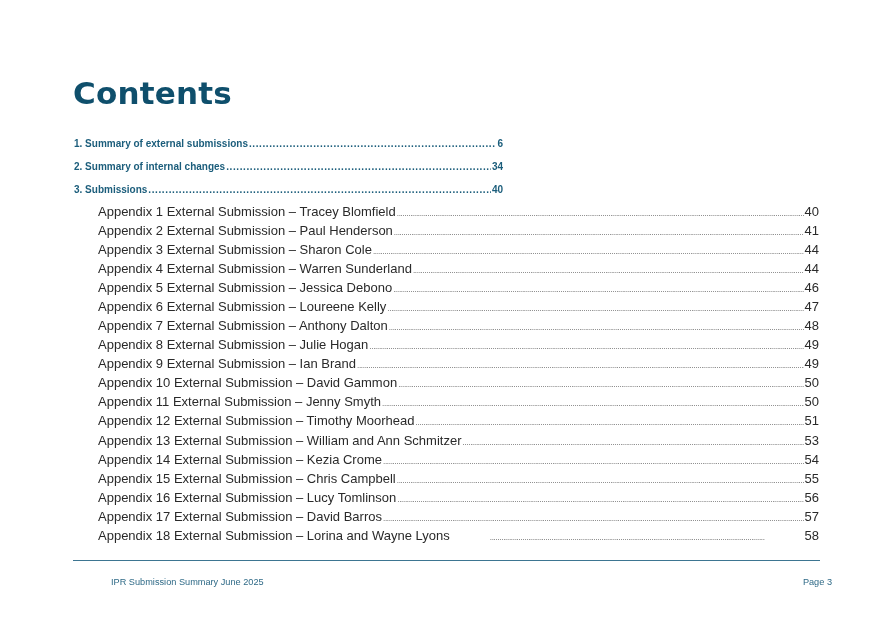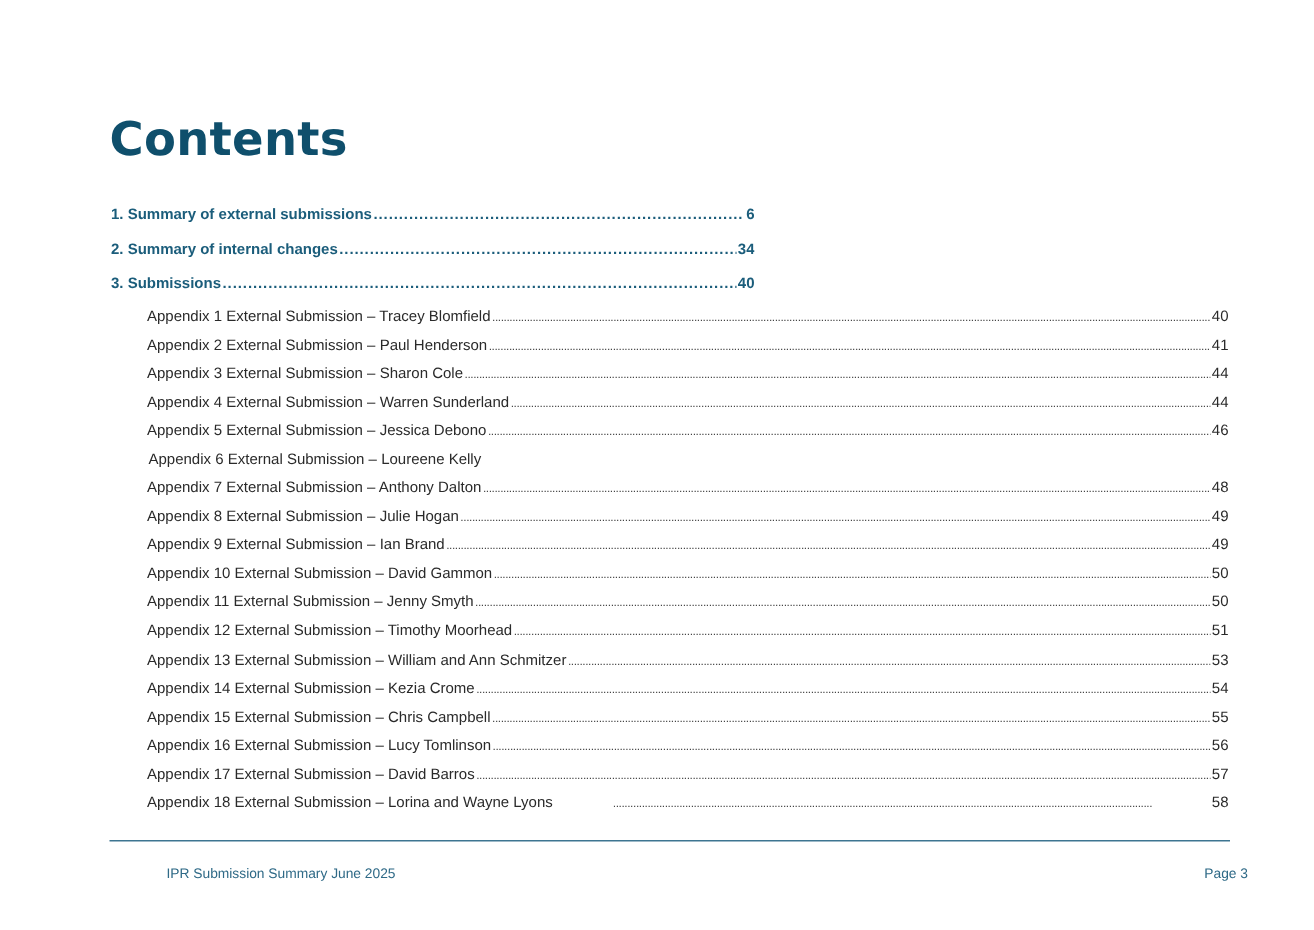--- a/index.html
+++ b/index.html
@@ -65,21 +65,21 @@
       font-size: 10px;
       color: #1b5d7b;
       line-height: 20px;
     }
     .lvl1 .leader { letter-spacing: 0.6px; }
     .lvl2 {
       left: 98px;
       width: 721px;
       height: 16px;
       font-family: "Liberation Sans", sans-serif;
-      font-size: 10px;
+      font-size: 13px;
       color: #2a2a2a;
       line-height: 16px;
     }
     .lvl2 .leader { font-size: 8px; letter-spacing: -0.3px; color: #444; }
 
     .footer-rule {
       position: absolute;
       left: 73px;
       top: 560px;
       width: 747px;
@@ -133,36 +133,36 @@
     <div class="toc-row lvl2" style="top:204px;">
       <span class="label">Appendix 1 External Submission – Tracey Blomfield</span>
       <span class="leader"></span>
       <span class="page-num">40</span>
     </div>
     <div class="toc-row lvl2" style="top:223px;">
       <span class="label">Appendix 2 External Submission – Paul Henderson</span>
       <span class="leader"></span>
       <span class="page-num">41</span>
     </div>
-    <div class="toc-row lvl2" style="top:242px;align-items:center;">
+    <div class="toc-row lvl2" style="top:242px;">
       <span class="label">Appendix 3 External Submission – Sharon Cole</span>
       <span class="leader"></span>
       <span class="page-num">44</span>
     </div>
     <div class="toc-row lvl2" style="top:261px;">
       <span class="label">Appendix 4 External Submission – Warren Sunderland</span>
       <span class="leader"></span>
       <span class="page-num">44</span>
     </div>
     <div class="toc-row lvl2" style="top:280px;">
       <span class="label">Appendix 5 External Submission – Jessica Debono</span>
       <span class="leader"></span>
       <span class="page-num">46</span>
     </div>
-    <div class="toc-row lvl2" style="top:299px;flex-direction:column;">
+    <div class="toc-row lvl2" style="top:299px;">
       <span class="label">Appendix 6 External Submission – Loureene Kelly</span>
       <span class="leader"></span>
       <span class="page-num">47</span>
     </div>
     <div class="toc-row lvl2" style="top:318px;">
       <span class="label">Appendix 7 External Submission – Anthony Dalton</span>
       <span class="leader"></span>
       <span class="page-num">48</span>
     </div>
     <div class="toc-row lvl2" style="top:337px;">

